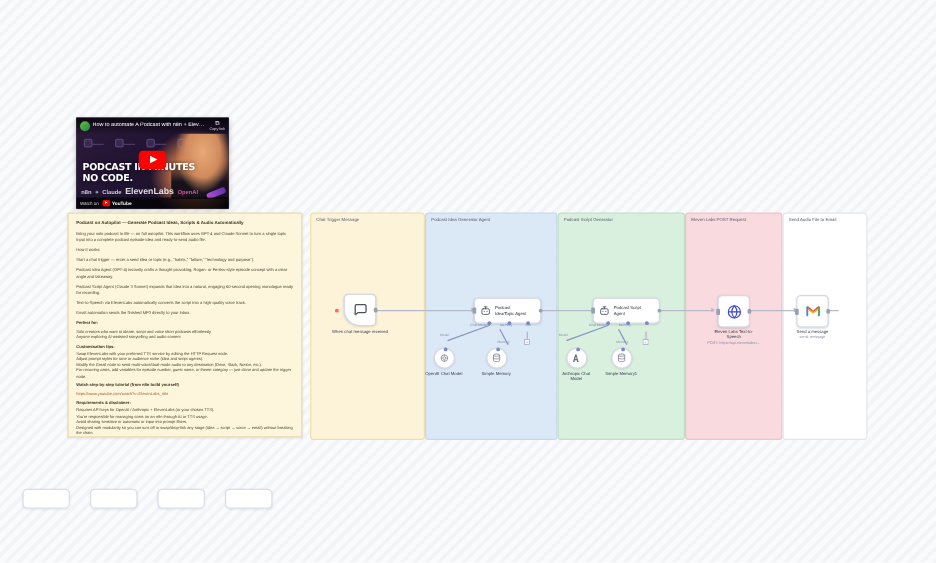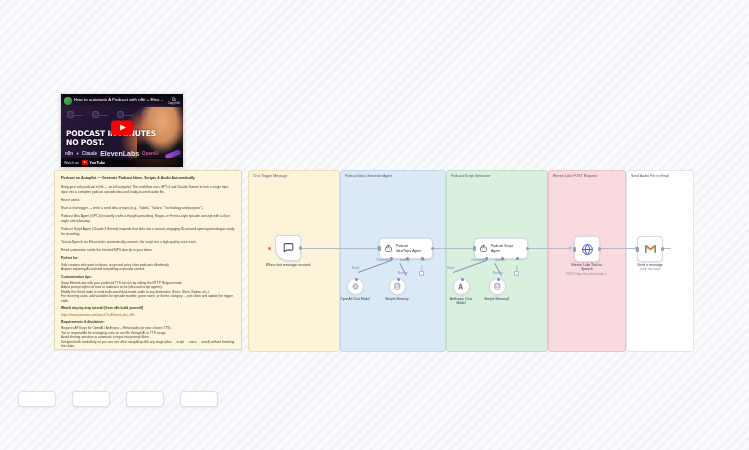--- a/index.html
+++ b/index.html
@@ -312,21 +312,21 @@
       <span class="vid-chip"></span>
       <span class="vid-chip"></span>
       <span class="vid-chip"></span>
     </div>
 
     <div class="vid-person"></div>
     <div class="vid-mic"></div>
 
     <div class="vid-overlay-text">
       <div>PODCAST IN MINUTES</div>
-      <div>NO POST.</div>
+      <div>NO CODE.</div>
     </div>
 
     <div class="vid-brandrow">
       <span class="vid-brand">n8n</span>
       <span class="vid-brand">+</span>
       <span class="vid-brand">Claude</span>
       <span class="vid-brand big">ElevenLabs</span>
       <span class="vid-brand pink">OpenAI</span>
     </div>
 

